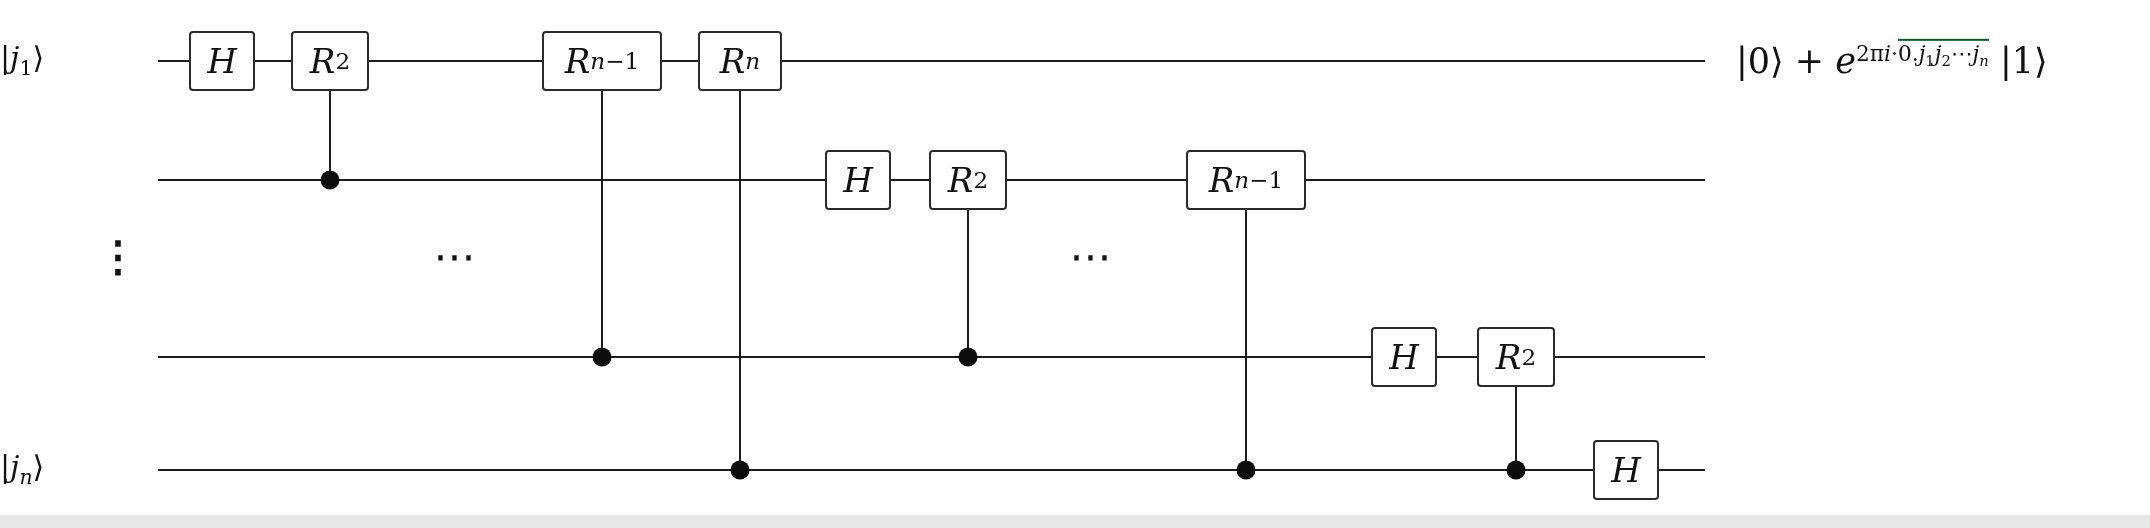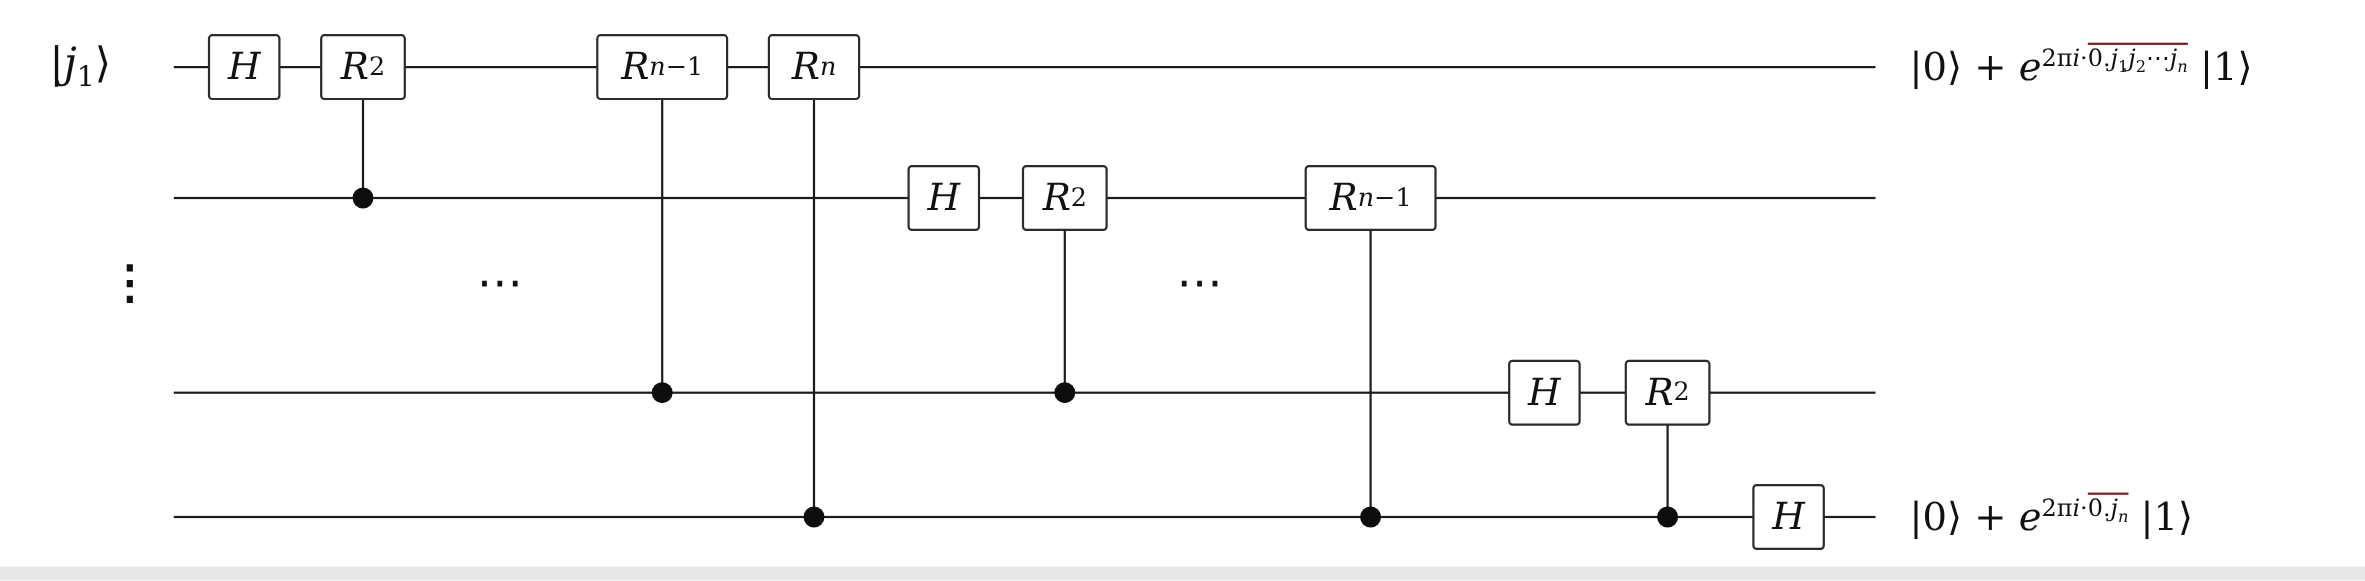--- a/index.html
+++ b/index.html
@@ -31,37 +31,37 @@
     position: absolute;
     width: 19px; height: 19px;
     background: #0d0d0d;
     border-radius: 50%;
     transform: translate(-50%, -50%);
     z-index: 2;
   }
   .qlabel {
     position: absolute;
     left: 0; width: 146px;
-    text-align: center;
+    text-align: left;
     transform: translateY(-52%);
-    font-size: 38px;
+    font-size: 30px;
     white-space: nowrap;
   }
   .out {
     position: absolute;
     left: 1736px;
     transform: translateY(-52%);
     font-size: 35px;
     white-space: nowrap;
   }
   sup { font-size: 0.62em; }
   sub { font-size: 0.68em; }
   .ov {
     display: inline-block;
-    border-top: 2px solid #7f1d1d;
+    border-top: 2px solid #14532d;
     padding-top: 2px;
     line-height: 1.05;
   }
   .hdots {
     position: absolute;
     transform: translate(-50%, -50%);
     font-size: 42px;
     letter-spacing: 3px;
     z-index: 2;
   }
@@ -77,20 +77,21 @@
     width: 100%; height: 13px;
     background: #e7e7e7;
   }
 </style>
 </head>
 <body>
 
 <div class="canvas">
 
   <div class="qlabel" style="top:61px">|<i>j</i><sub>1</sub>⟩</div>
+  <div class="qlabel" style="top:470px">|<i>j</i><sub><i>n</i></sub>⟩</div>
 
   <div class="vdots" style="left:118px; top:256px">⋮</div>
 
   <div class="wire" style="left:158px; top:60px;  width:1547px"></div>
   <div class="wire" style="left:158px; top:179px; width:1547px"></div>
   <div class="wire" style="left:158px; top:356px; width:1547px"></div>
   <div class="wire" style="left:158px; top:469px; width:1547px"></div>
 
   <div class="vline" style="left:329px;  top:89px;  height:92px"></div>
   <div class="vline" style="left:601px;  top:89px;  height:269px"></div>
@@ -143,17 +144,16 @@
     </div>
 
   <div class="gate" style="left:1626px; top:470px; width:62px">
       <i>H</i>
     </div>
 
   <div class="hdots" style="left:456px;  top:256px">⋯</div>
   <div class="hdots" style="left:1092px; top:256px">⋯</div>
 
   <div class="out" style="top:61px">|0⟩ + <i>e</i><sup>2π<i>i</i>·<span class="ov">0.<i>j</i><sub>1</sub><i>j</i><sub>2</sub>⋯<i>j</i><sub><i>n</i></sub></span></sup> |1⟩</div>
-  <div class="out" style="top:470px">|0⟩ + <i>e</i><sup>2π<i>i</i>·<span class="ov">0.<i>j</i><sub><i>n</i></sub></span></sup> |1⟩</div>
 
   <div class="bottom-strip"></div>
 
 </div>
 
 </body></html>

